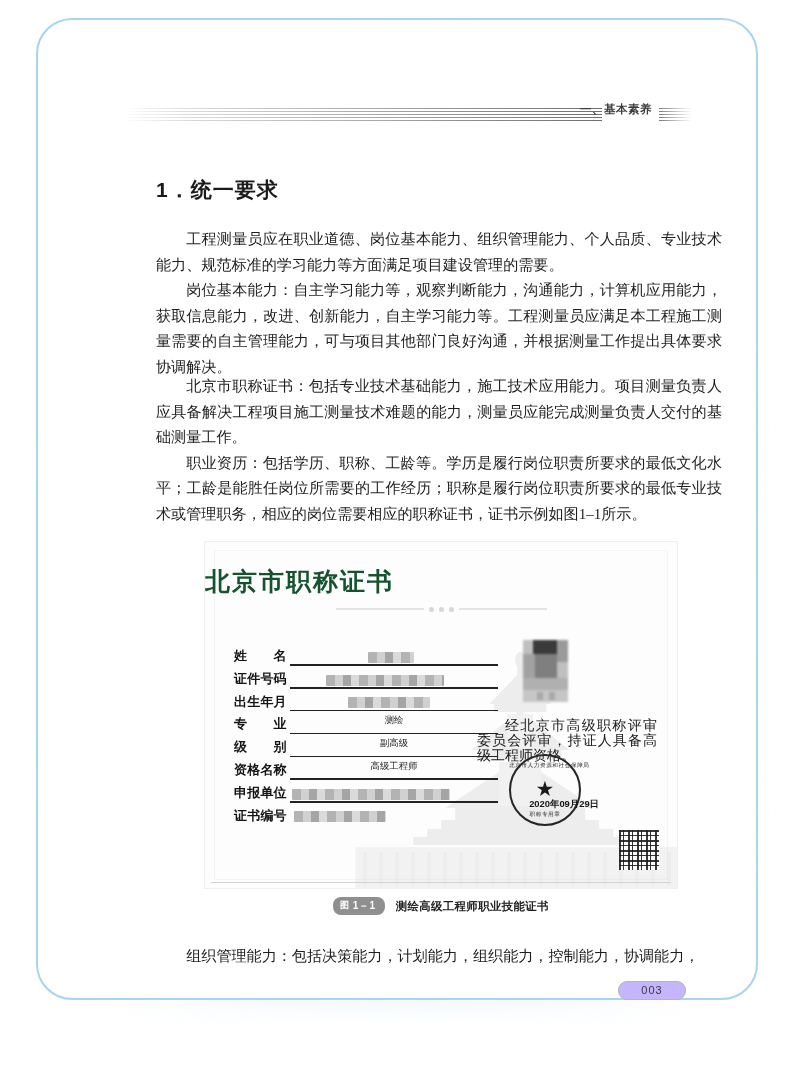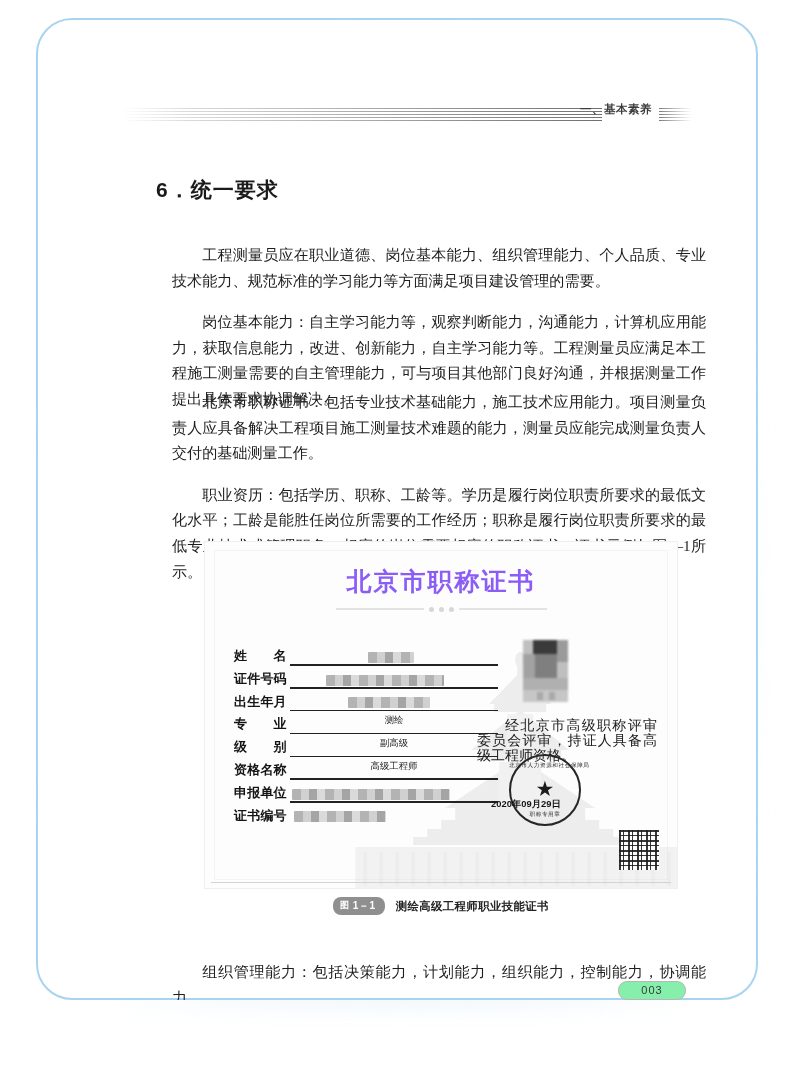--- a/index.html
+++ b/index.html
@@ -117,21 +117,21 @@
     position: absolute;
     left: 120px;
     width: 566px;
     font-size: 15.1px;
     line-height: 25.6px;
     color: #1e1e1e;
     text-align: justify;
     text-justify: inter-ideograph;
   }
   .body-col p {
-    margin: 16px;
+    margin: 0;
     text-indent: 2em;
   }
   #para-block-1 { top: 209px; }
   #para-block-2 { top: 356px; }
   #para-block-3 { top: 926px; }
 
   
   .figure {
     position: absolute;
     left: 168px;
@@ -171,25 +171,24 @@
     bottom: 5px;
     height: 1px;
     background: #d2d2d2;
   }
 
   .cert-title {
     position: absolute;
     left: 0;
     right: 0;
     top: 23px;
-    text-align: center;
     font-family: "Liberation Serif", "DejaVu Serif", serif;
     font-size: 25px;
     font-weight: 700;
-    color: #8b5cf6;
+    color: #14532d;
     letter-spacing: 2px;
   }
   .cert-divider {
     position: absolute;
     left: 50%;
     top: 63px;
     transform: translateX(-50%);
     width: 232px;
     height: 8px;
     display: flex;
@@ -324,21 +323,21 @@
     letter-spacing: 0.6px;
     white-space: nowrap;
   }
   .seal-arc-text { top: 8px; }
   .seal-bottom-text { bottom: 7px; }
   .seal-date {
     position: absolute;
     left: -18px;
     width: 108px;
     top: 44px;
-    text-align: left;
+    text-align: right;
     font-family: "Liberation Sans", "DejaVu Sans", sans-serif;
     font-size: 9.4px;
     font-weight: 700;
     color: #151515;
     white-space: nowrap;
   }
 
   
   .cert-qr {
     position: absolute;
@@ -395,21 +394,21 @@
     right: 72px;
     top: 963px;
     min-width: 44px;
     padding: 2px 11px 3px;
     border: 1px solid #b6b6b6;
     border-radius: 9px;
     text-align: center;
     font-family: "Liberation Sans", "DejaVu Sans", sans-serif;
     font-size: 11px;
     color: #3a3a3a;
-    background: #86efac;
+    background: #c4b5fd;
     letter-spacing: 1px;
   }
 </style>
 </head>
 <body>
 
 <div class="page-shadow"></div>
 <div class="page-frame"></div>
 
 <div class="sheet">
@@ -425,21 +424,21 @@
     <div class="runhead-title">一、基本素养</div>
     <div class="runhead-cap">
       <div class="rule r1"></div>
         <div class="rule r2"></div>
         <div class="rule r3"></div>
       <div class="rule r4"></div>
         <div class="rule r5"></div>
     </div>
   </div>
 
-  <div class="h-num">6．统一要求</div>
+  <div class="h-num">1．统一要求</div>
 
   <div class="body-col" id="para-block-1">
     <p>工程测量员应在职业道德、岗位基本能力、组织管理能力、个人品质、专业技术能力、规范标准的学习能力等方面满足项目建设管理的需要。</p>
     <p>岗位基本能力：自主学习能力等，观察判断能力，沟通能力，计算机应用能力，获取信息能力，改进、创新能力，自主学习能力等。工程测量员应满足本工程施工测量需要的自主管理能力，可与项目其他部门良好沟通，并根据测量工作提出具体要求协调解决。</p>
   </div>
   <div class="body-col" id="para-block-2">
     <p>北京市职称证书：包括专业技术基础能力，施工技术应用能力。项目测量负责人应具备解决工程项目施工测量技术难题的能力，测量员应能完成测量负责人交付的基础测量工作。</p>
     <p>职业资历：包括学历、职称、工龄等。学历是履行岗位职责所要求的最低文化水平；工龄是能胜任岗位所需要的工作经历；职称是履行岗位职责所要求的最低专业技术或管理职务，相应的岗位需要相应的职称证书，证书示例如图1–1所示。</p>
   </div>
 

